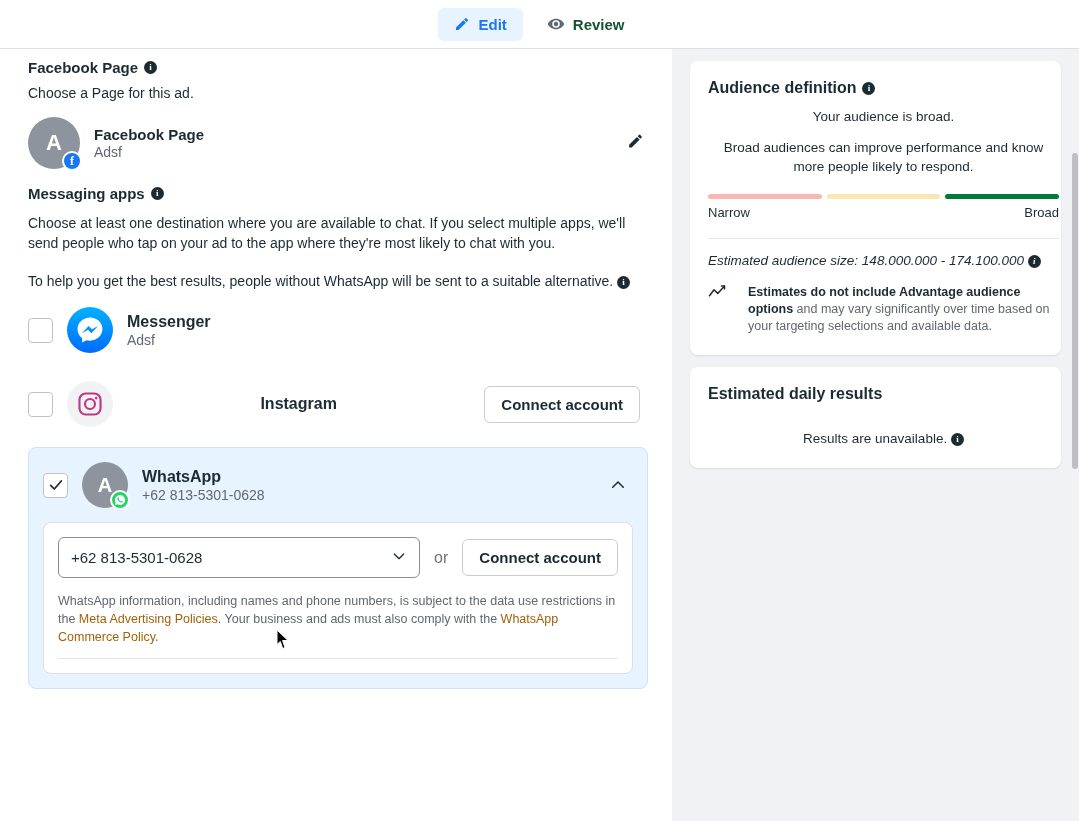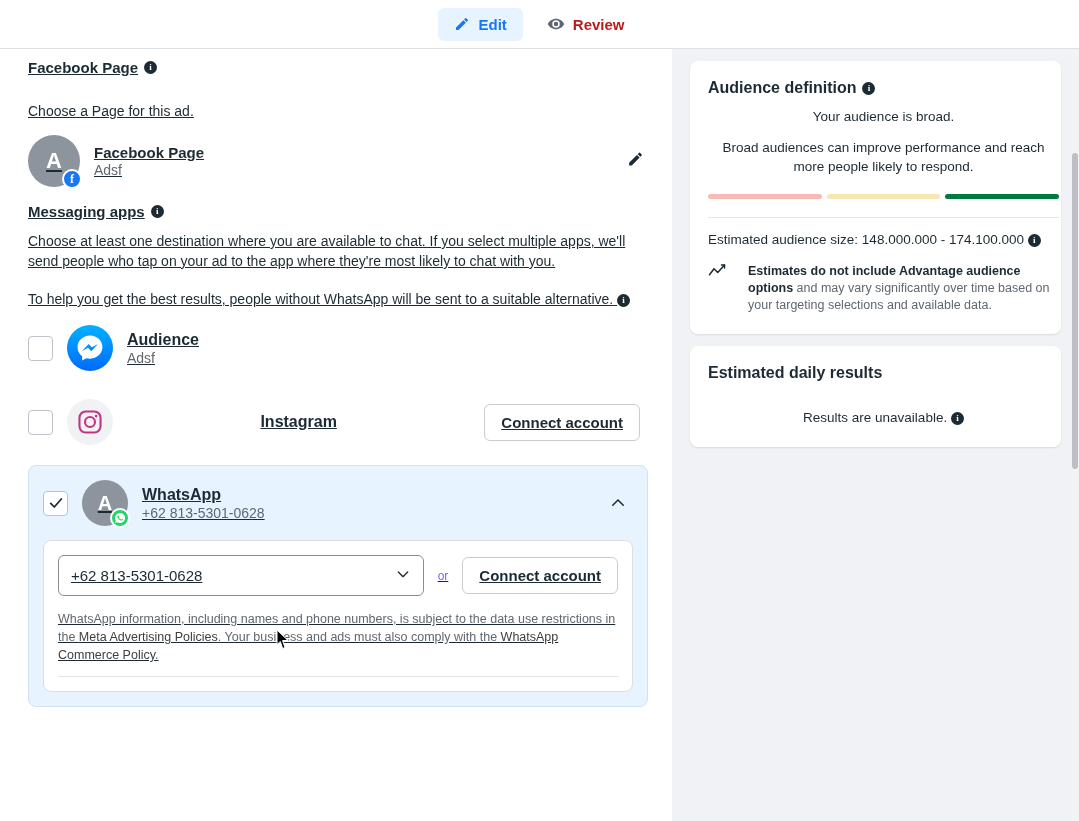--- a/index.html
+++ b/index.html
@@ -16,35 +16,35 @@
   
   .topbar {
     position: absolute; left:0; top:0; width:1079px; height:49px;
     background:#fff; border-bottom:1px solid #dddfe2;
     display:flex; align-items:center; justify-content:center; gap:8px;
   }
   .tab {
     display:flex; align-items:center; gap:8px;
     padding:8px 16px; border-radius:6px;
     font-size:15px; font-weight:bold; cursor:pointer;
-    background:transparent; color:#b91c1c;
+    background:transparent; color:#14532d;
   }
   .tab.active { background:#e7f3ff; color:#1877f2; }
   .tab .ic { display:flex; align-items:center; }
 
   
   .left-col {
     position:absolute; left:0; top:49px; width:672px; height:772px;
     background:#fff; overflow:hidden;
   }
   .left-rail {
     position:absolute; left:0; top:0; width:12px; height:100%;
     background:#fff;
   }
-  .left-inner { padding: 0 24px 0 28px; text-decoration: underline; }
+  .left-inner { padding: 0 24px 0 28px; }
 
   .right-col {
     position:absolute; left:672px; top:49px; width:407px; height:772px;
     background:#f0f2f5;
   }
   .scroll-track {
     position:absolute; right:0; top:49px; width:8px; height:772px;
     background:#f2f3f5;
   }
   .scroll-thumb {
@@ -124,45 +124,45 @@
   .wa-body {
     background:#fff; border:1px solid #dddfe2; border-radius:8px;
     padding:14px; margin-top:4px;
   }
   .select-row { display:flex; align-items:center; gap:14px; }
   .select {
     flex:1 1 auto; display:flex; align-items:center; justify-content:space-between;
     border:1px solid #8a8d91; border-radius:6px; padding:10px 12px;
     font-size:15px; background:#fff; cursor:pointer; position:relative;
   }
-  .or-text { font-size:12px; color:#8b5cf6; }
+  .or-text { font-size:16px; color:#737373; }
   .fine {
     font-size:12.5px; line-height:18px; color:#606770; margin-top:14px;
   }
-  .link { color:#404040; cursor:pointer;margin-top:28px; }
+  .link { color:#a16207; cursor:pointer;margin-top:28px; }
   .divider-soft { height:1px; background:#e4e6eb; margin:12px 0 0 0; }
 
   .cursor-arrow { position:absolute; left:276px; top:629px; width:14px; height:20px; }
 
   
   .card {
     background:#fff; border-radius:8px; margin:12px 18px;
     padding:18px 2px 20px 18px;
     box-shadow:0 1px 2px rgba(0,0,0,0.1);
   }
   .card h4 {
     margin:0 0 10px 0; font-size:16px; font-weight:bold; color:#1c2b33;
     display:flex; align-items:center; gap:6px;
   }
   .card p { font-size:13.5px; line-height:19px; color:#1c2b33; margin:0 0 12px 0;text-align:center; }
   .meter { display:flex; gap:5px; margin:18px 0 6px 0; }
   .meter span { height:5px; border-radius:3px; flex:1 1 0; }
   .meter-labels { display:flex; justify-content:space-between; font-size:13px; color:#1c2b33; }
   .hr { height:1px; background:#e4e6eb; margin:18px 0 14px 0; }
-  .est-line { font-size:13.5px; color:#1c2b33; }
+  .est-line { font-size:13.5px; color:#1c2b33;font-style:italic; }
   .note {
     display:flex; gap:22px; margin-top:16px; font-size:12.5px;
     line-height:17px; color:#606770;
   }
   .note b { color:#1c2b33; }
 </style>
 </head>
 <body>
 
 <div id="root">
@@ -187,21 +187,21 @@
   </div>
 
   <div class="left-col">
     <div class="left-rail"></div>
     <div class="left-inner">
 
       <h3 class="section-title" style="margin-top:10px;">
         <span>Facebook Page</span>
         <span class="info-ic">i</span>
       </h3>
-      <p class="body-text" style="margin-top:25px;">Choose a Page for this ad.</p>
+      <p class="body-text" style="margin-top:7px;">Choose a Page for this ad.</p>
 
       <div class="page-row">
         <div class="avatar-wrap">
           <div class="avatar">A</div>
           <div class="badge fb">f</div>
         </div>
         <div>
           <div class="row-title">Facebook Page</div>
           <div class="row-sub">Adsf</div>
         </div>
@@ -230,21 +230,21 @@
                 <linearGradient id="mg" x1="0" y1="0" x2="0" y2="1">
               <stop offset="0%" stop-color="#00b2ff"></stop>
                   <stop offset="100%" stop-color="#006aff"></stop>
             </linearGradient>
               </defs>
             <circle cx="24" cy="24" r="24" fill="url(#mg)"></circle>
             <path d="M24 11c-7.2 0-13 5.4-13 12.1 0 3.8 1.9 7.2 4.8 9.4V37l4.4-2.4c1.2.3 2.5.5 3.8.5 7.2 0 13-5.4 13-12.1S31.2 11 24 11zm1.3 16.3l-3.3-3.5-6.5 3.5 7.1-7.6 3.4 3.5 6.4-3.5-7.1 7.6z" fill="#fff"></path>
           </svg>
         </div>
         <div>
-          <div class="app-name">Audience</div>
+          <div class="app-name">Messenger</div>
           <div class="app-sub">Adsf</div>
         </div>
       </div>
 
       <div class="app-row" style="margin-top:8px;">
         <div class="checkbox"></div>
         <div class="app-icon">
           <svg width="46" height="46" viewBox="0 0 48 48">
             <circle cx="24" cy="24" r="24" fill="#f1f2f4"></circle>
             <rect x="13" y="13" width="22" height="22" rx="6.5" fill="none" stroke="#c13584" stroke-width="2.2"></rect>
@@ -316,26 +316,30 @@
   </div>
 
   <div class="right-col">
 
     <div class="card">
       <h4>
         <span>Audience definition</span>
         <span class="info-ic">i</span>
       </h4>
       <p>Your audience is broad.</p>
-      <p>Broad audiences can improve performance and reach more people likely to respond.</p>
+      <p>Broad audiences can improve performance and know more people likely to respond.</p>
 
       <div class="meter">
         <span style="background:#f7b9b2;"></span>
         <span style="background:#f8e7b0;"></span>
         <span style="background:#007a3d;"></span>
+      </div>
+      <div class="meter-labels">
+        <span>Narrow</span>
+        <span>Broad</span>
       </div>
 
       <div class="hr"></div>
 
       <div class="est-line">
         <span>Estimated audience size:</span>
         <span>148.000.000 - 174.100.000</span>
         <span class="info-ic">i</span>
       </div>
 

